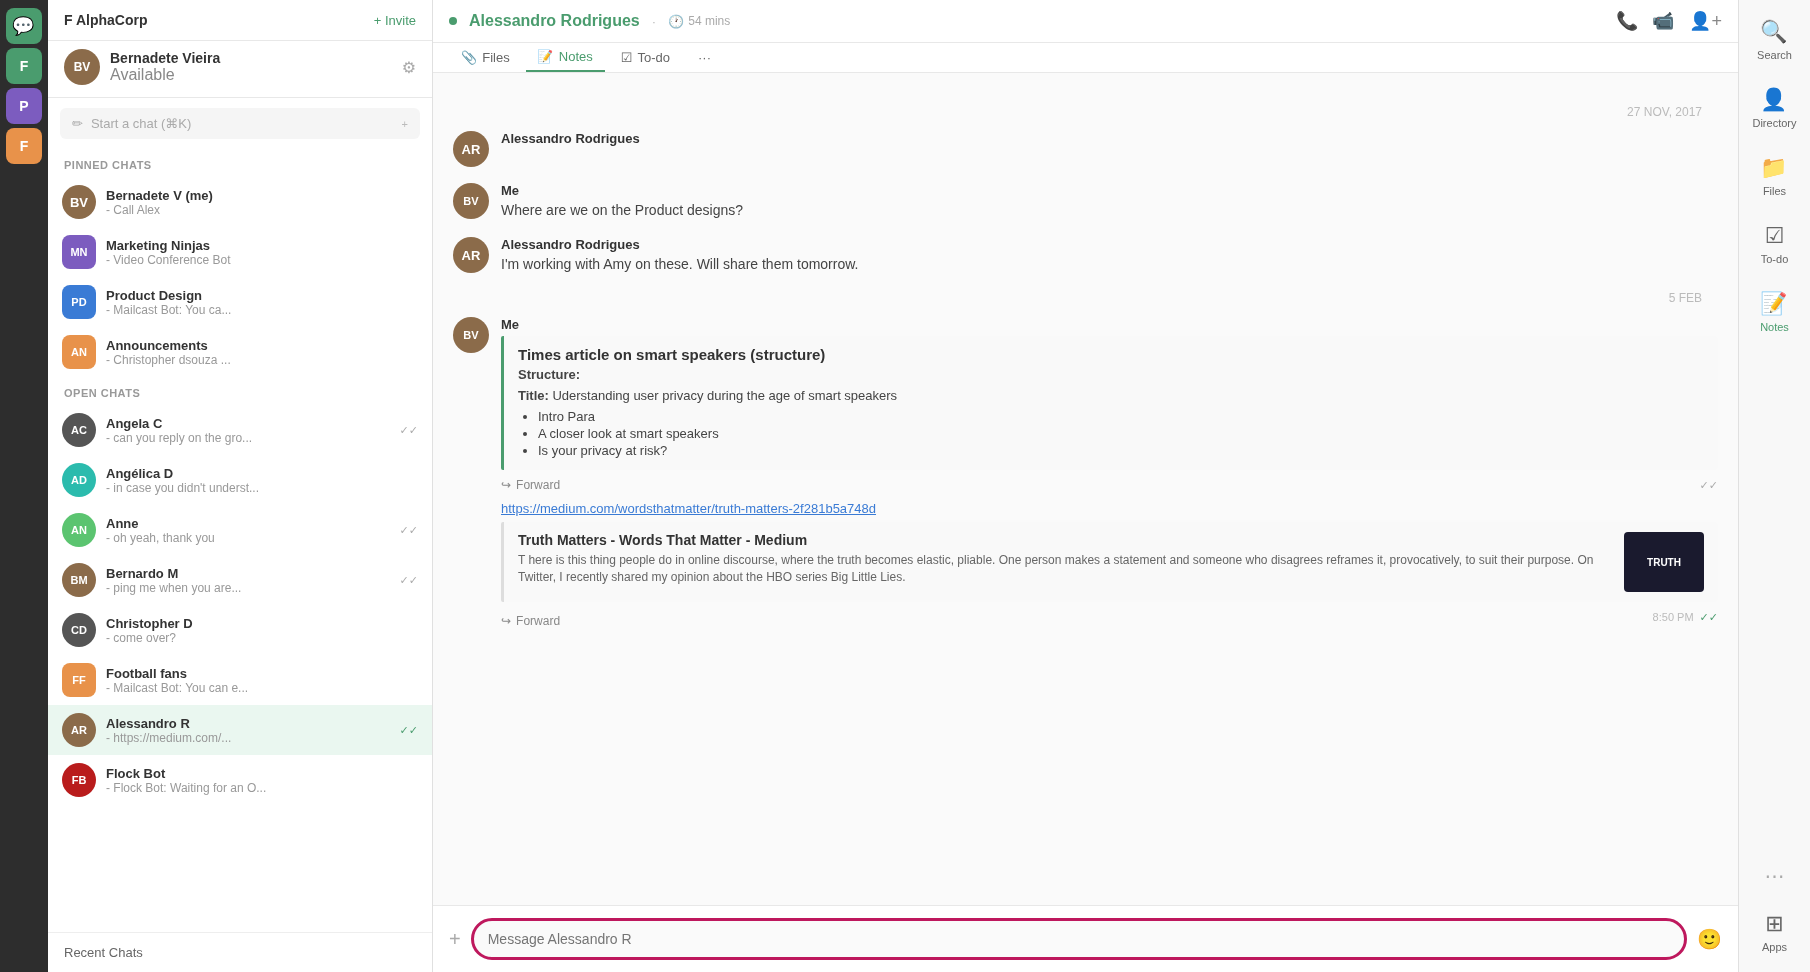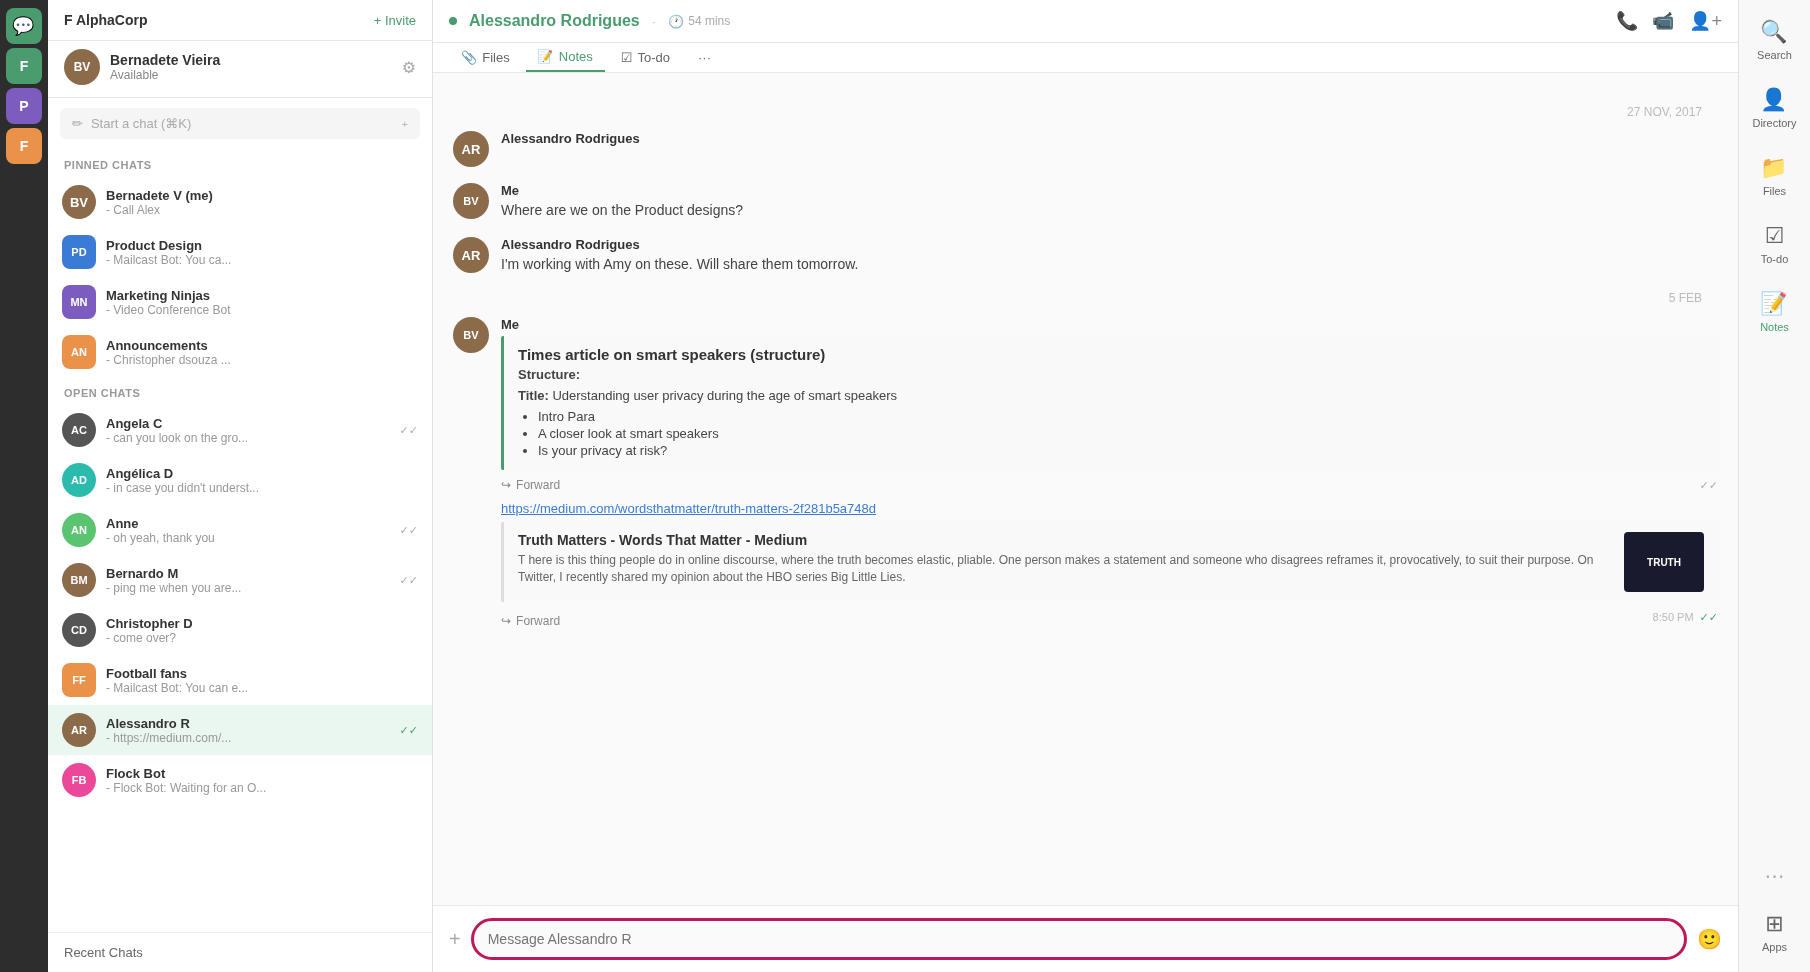--- a/index.html
+++ b/index.html
@@ -70,21 +70,21 @@
       display: flex;
       align-items: center;
       justify-content: center;
       font-size: 14px;
       font-weight: 600;
       color: white;
     }
     .avatar.bernadete { background: #8b6b4a; }
     .user-details { flex: 1; }
     .user-name { font-size: 14px; font-weight: 600; color: #333; }
-    .user-status { font-size: 12px; color: #888; }
+    .user-status { font-size: 16px; color: #888; }
     .gear-icon { color: #aaa; cursor: pointer; font-size: 16px; }
 
     .search-bar {
       margin: 10px 12px;
       padding: 8px 12px;
       background: #f5f5f5;
       border-radius: 6px;
       display: flex;
       align-items: center;
       gap: 8px;
@@ -316,21 +316,21 @@
       border-radius: 8px;
       color: #666;
     }
     .right-icon .icon-symbol { font-size: 22px; }
     .right-icon .icon-label { font-size: 11px; color: #666; }
     .right-icon.active .icon-label { color: #4a9c6e; }
     .right-spacer { flex: 1; }
     .right-more { font-size: 20px; color: #aaa; cursor: pointer; padding: 8px; }
 
     
-    .bg-green { background: #ec4899; }
+    .bg-green { background: #b91c1c; }
     .bg-blue { background: #3a7bd5; }
     .bg-purple { background: #7c5cbf; }
     .bg-orange { background: #e8924a; }
     .bg-teal { background: #2bbbad; }
     .bg-brown { background: #8b6b4a; }
     .bg-dark { background: #555; }
     .bg-light-green { background: #5bc470; }
 
     .checkmark { color: #aaa; font-size: 11px; }
     .checkmark.read { color: #4a9c6e; }
@@ -375,48 +375,48 @@
     <div class="section-label">PINNED CHATS</div>
 
     <div class="chat-item">
       <div class="chat-avatar bg-brown">BV</div>
       <div class="chat-info">
         <div class="chat-name">Bernadete V (me)</div>
         <div class="chat-preview">- Call Alex</div>
       </div>
     </div>
     <div class="chat-item">
+      <div class="chat-avatar bg-purple group" style="font-size:11px;">MN</div>
+      <div class="chat-info">
+        <div class="chat-name">Marketing Ninjas</div>
+        <div class="chat-preview">- Video Conference Bot</div>
+      </div>
+    </div>
+    <div class="chat-item">
       <div class="chat-avatar bg-blue group" style="font-size:11px;">PD</div>
       <div class="chat-info">
         <div class="chat-name">Product Design</div>
         <div class="chat-preview">- Mailcast Bot: You ca...</div>
       </div>
     </div>
     <div class="chat-item">
-      <div class="chat-avatar bg-purple group" style="font-size:11px;">MN</div>
-      <div class="chat-info">
-        <div class="chat-name">Marketing Ninjas</div>
-        <div class="chat-preview">- Video Conference Bot</div>
-      </div>
-    </div>
-    <div class="chat-item">
       <div class="chat-avatar bg-orange group" style="font-size:11px;">AN</div>
       <div class="chat-info">
         <div class="chat-name">Announcements</div>
         <div class="chat-preview">- Christopher dsouza ...</div>
       </div>
     </div>
 
     <div class="section-label">OPEN CHATS</div>
 
     <div class="chat-item">
       <div class="chat-avatar bg-dark" style="font-size:11px;">AC</div>
       <div class="chat-info">
         <div class="chat-name">Angela C</div>
-        <div class="chat-preview">- can you look on the gro...</div>
+        <div class="chat-preview">- can you reply on the gro...</div>
       </div>
       <div class="chat-meta">
           <span class="checkmark">✓✓</span>
         </div>
     </div>
     <div class="chat-item">
       <div class="chat-avatar bg-teal" style="font-size:11px;">AD</div>
       <div class="chat-info">
         <div class="chat-name">Angélica D</div>
         <div class="chat-preview">- in case you didn't underst...</div>

